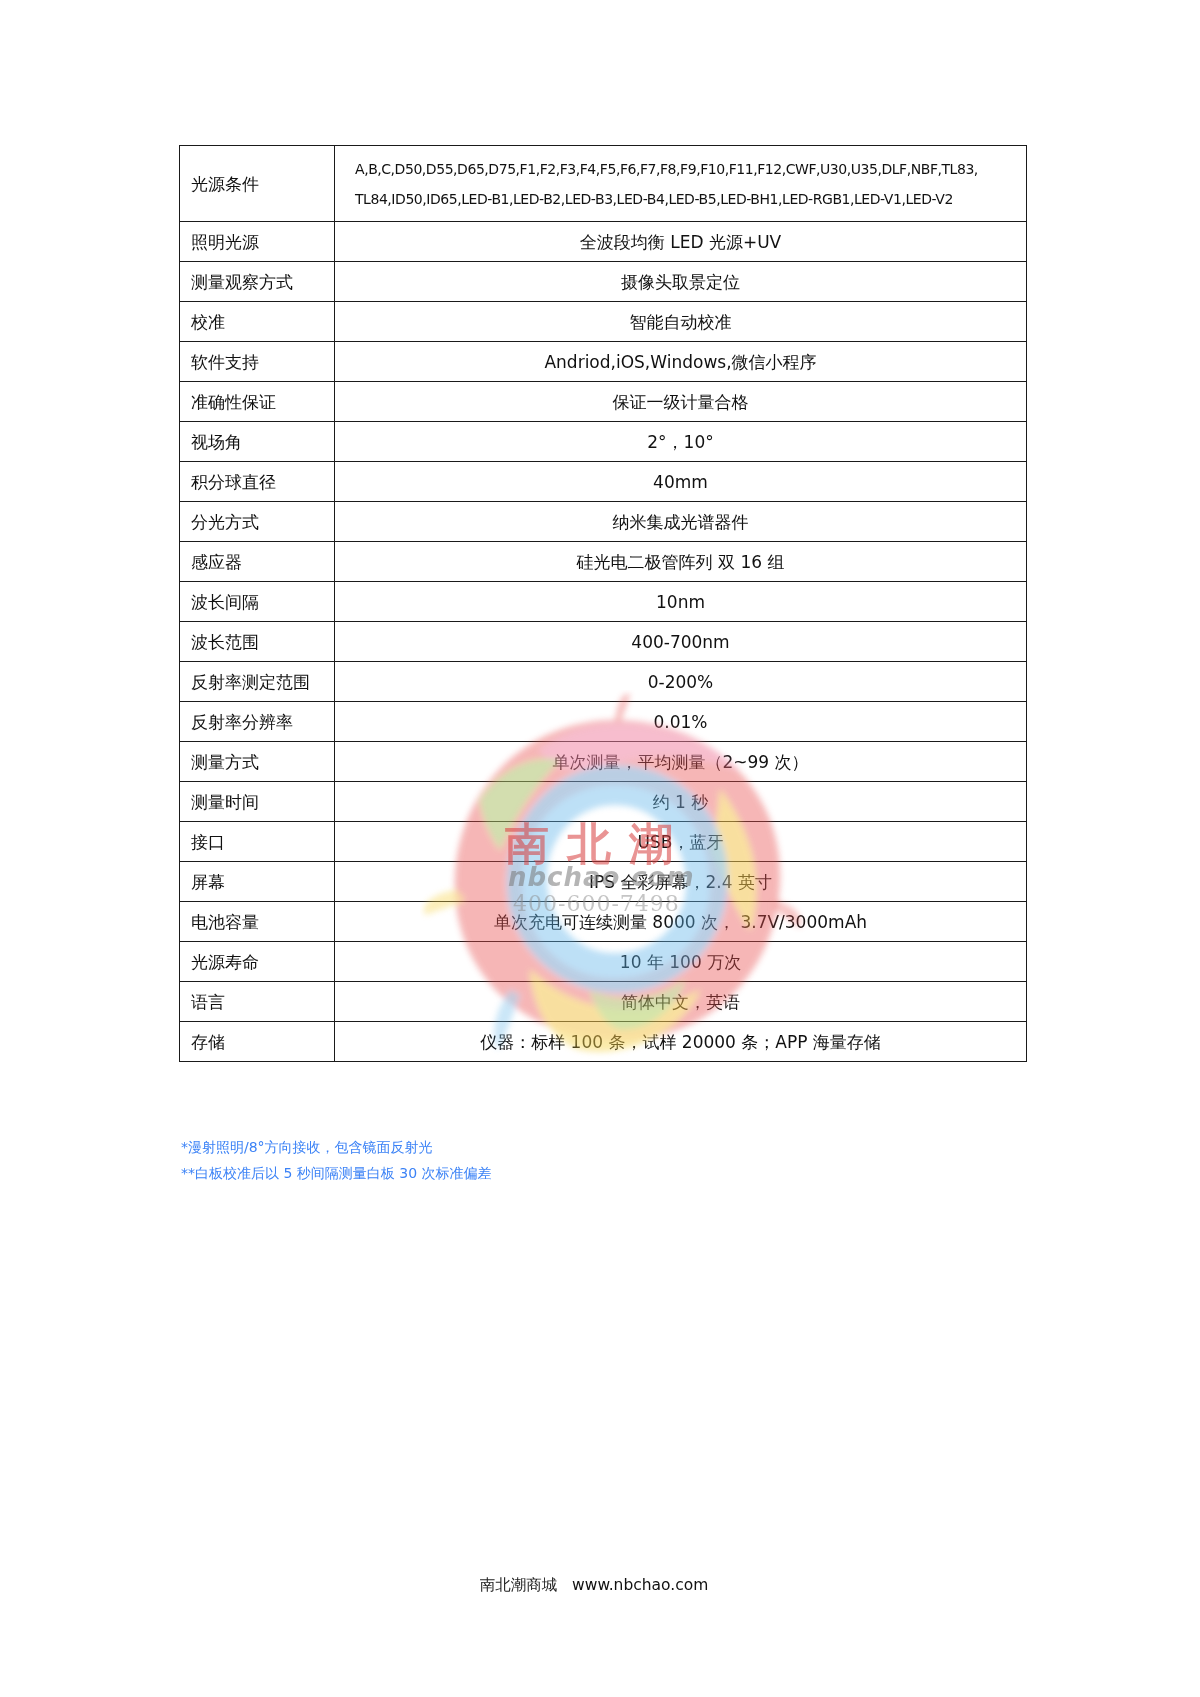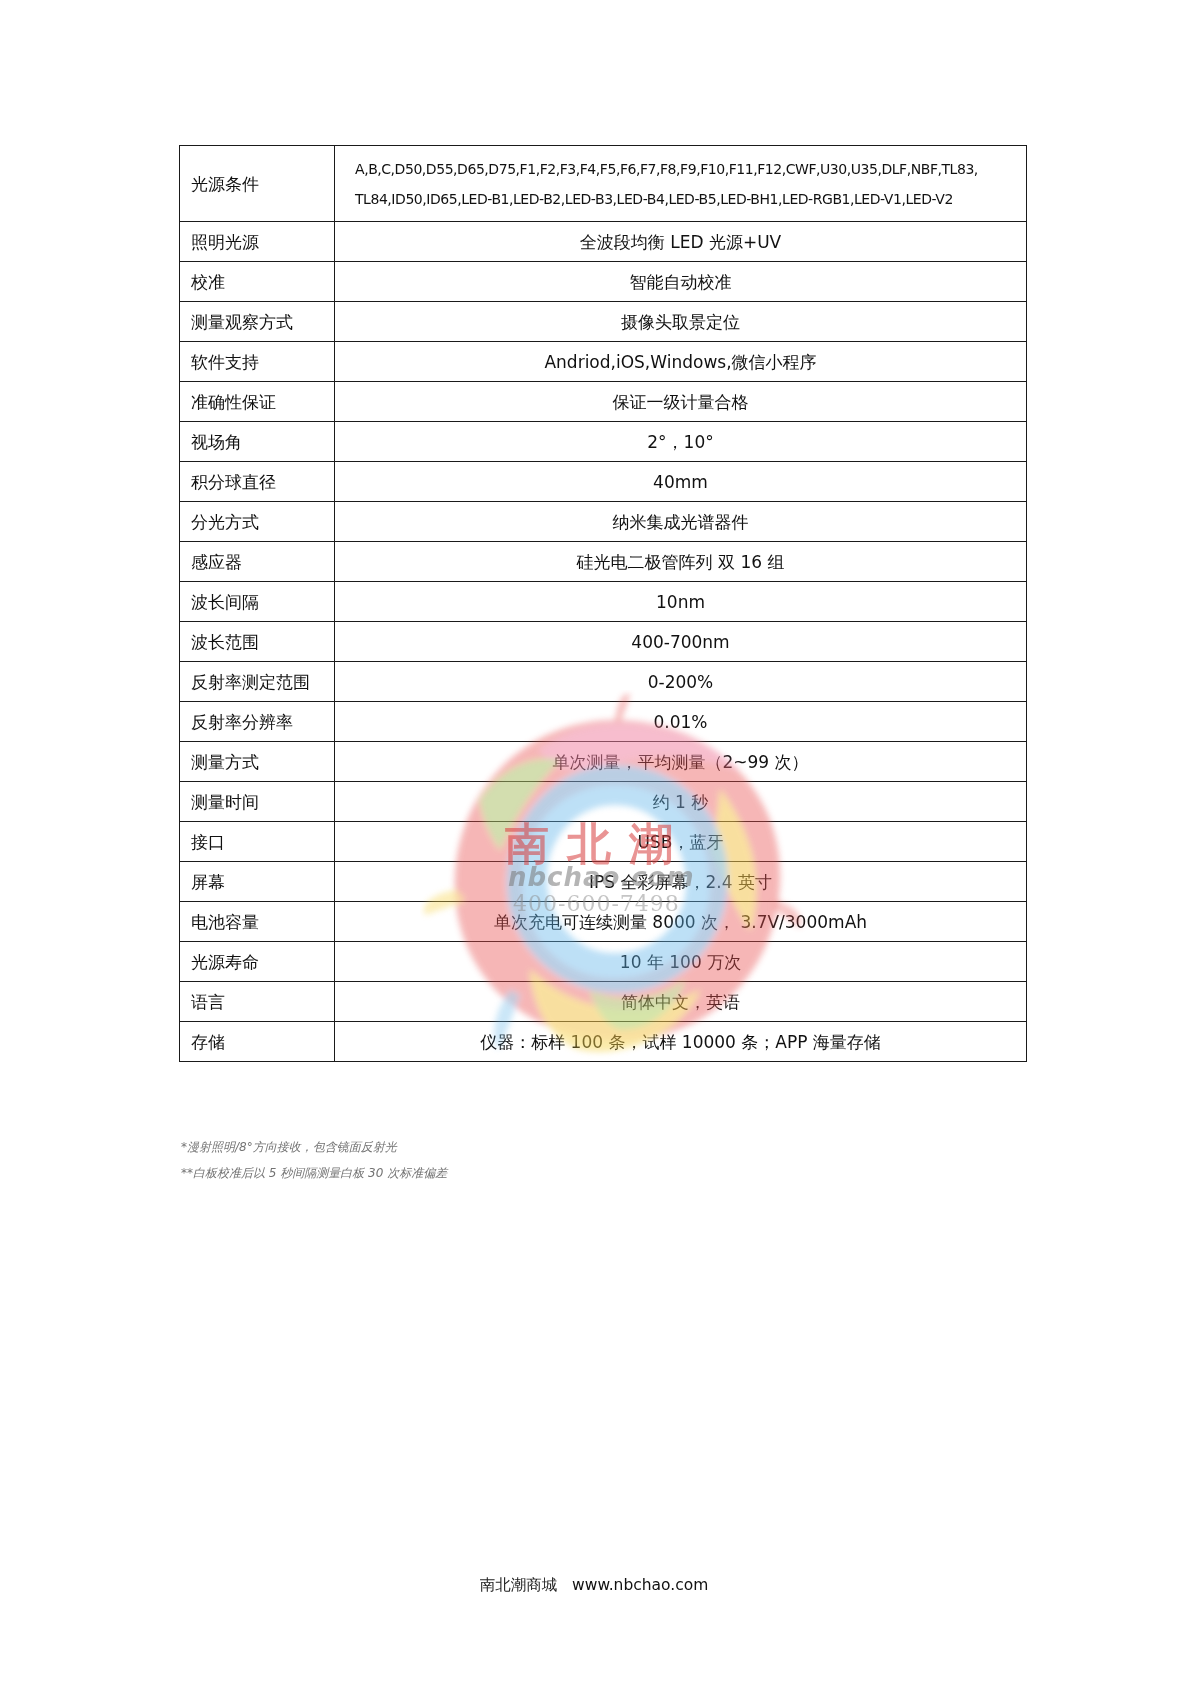--- a/index.html
+++ b/index.html
@@ -55,25 +55,24 @@
       letter-spacing: -0.45px;
     }
     .spec-table td.value.tight {
       font-size: 16.5px;
       letter-spacing: -0.2px;
     }
     .footnotes {
       position: absolute;
       left: 181px;
       top: 1134px;
-      font-size: 12px;
+      font-size: 14px;
       line-height: 26px;
-      color: #737373;
+      color: #3b82f6;
       z-index: 1;
-      font-style: italic;
     }
     .footer {
       position: absolute;
       left: 0;
       width: 1188px;
       top: 1575px;
       text-align: center;
       font-size: 15.5px;
       color: #111;
     }
@@ -136,28 +135,28 @@
   <tbody>
     <tr class="first">
       <td class="label">光源条件</td>
       <td class="value">A,B,C,D50,D55,D65,D75,F1,F2,F3,F4,F5,F6,F7,F8,F9,F10,F11,F12,CWF,U30,U35,DLF,NBF,TL83, TL84,ID50,ID65,LED-B1,LED-B2,LED-B3,LED-B4,LED-B5,LED-BH1,LED-RGB1,LED-V1,LED-V2</td>
     </tr>
     <tr>
       <td class="label">照明光源</td>
       <td class="value">全波段均衡 LED 光源+UV</td>
     </tr>
     <tr>
+      <td class="label">测量观察方式</td>
+      <td class="value">摄像头取景定位</td>
+    </tr>
+    <tr>
       <td class="label">校准</td>
       <td class="value">智能自动校准</td>
     </tr>
     <tr>
-      <td class="label">测量观察方式</td>
-      <td class="value">摄像头取景定位</td>
-    </tr>
-    <tr>
       <td class="label">软件支持</td>
       <td class="value">Andriod,iOS,Windows,微信小程序</td>
     </tr>
     <tr>
       <td class="label">准确性保证</td>
       <td class="value">保证一级计量合格</td>
     </tr>
     <tr>
       <td class="label">视场角</td>
       <td class="value">2°，10°</td>
@@ -213,21 +212,21 @@
     <tr>
       <td class="label">光源寿命</td>
       <td class="value">10 年 100 万次</td>
     </tr>
     <tr>
       <td class="label">语言</td>
       <td class="value">简体中文，英语</td>
     </tr>
     <tr>
       <td class="label">存储</td>
-      <td class="value">仪器：标样 100 条，试样 10000 条；APP 海量存储</td>
+      <td class="value">仪器：标样 100 条，试样 20000 条；APP 海量存储</td>
     </tr>
   </tbody>
 </table>
 
 <svg class="watermark" viewBox="0 0 390 380" xmlns="http://www.w3.org/2000/svg">
   <defs>
     <filter id="blur1" x="-20%" y="-20%" width="140%" height="140%">
       <feGaussianBlur stdDeviation="3"></feGaussianBlur>
     </filter>
   </defs>

